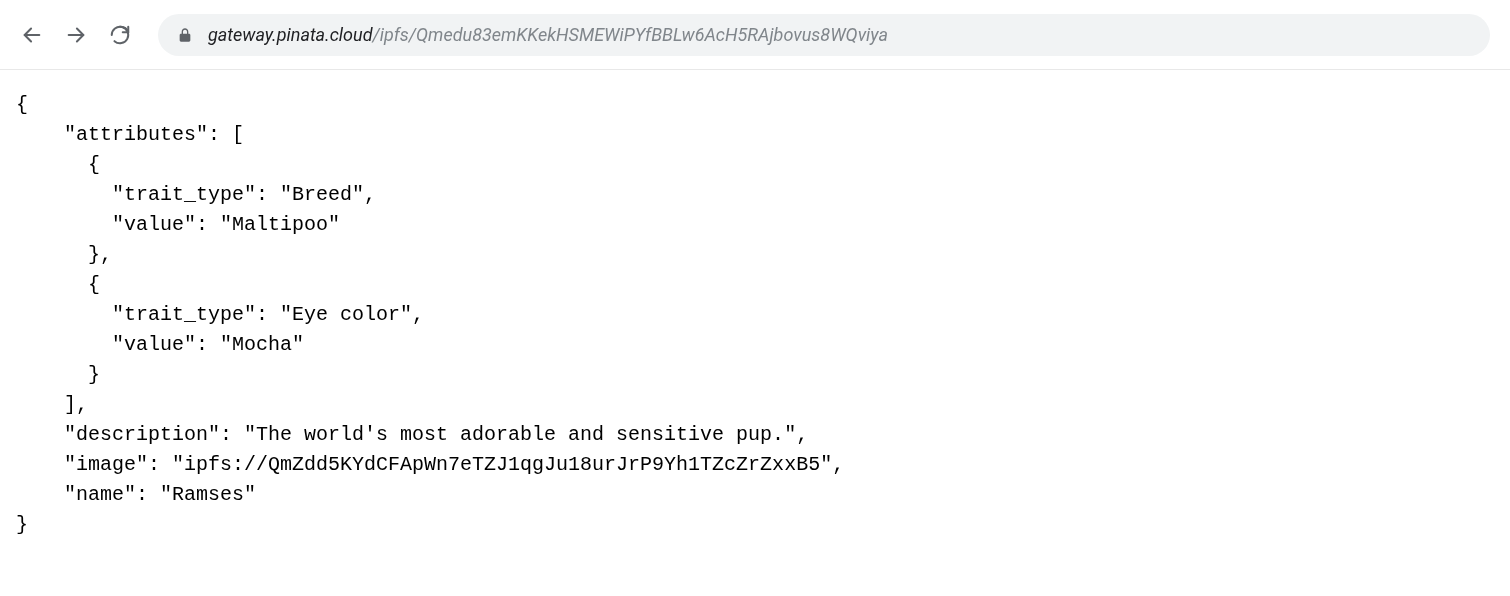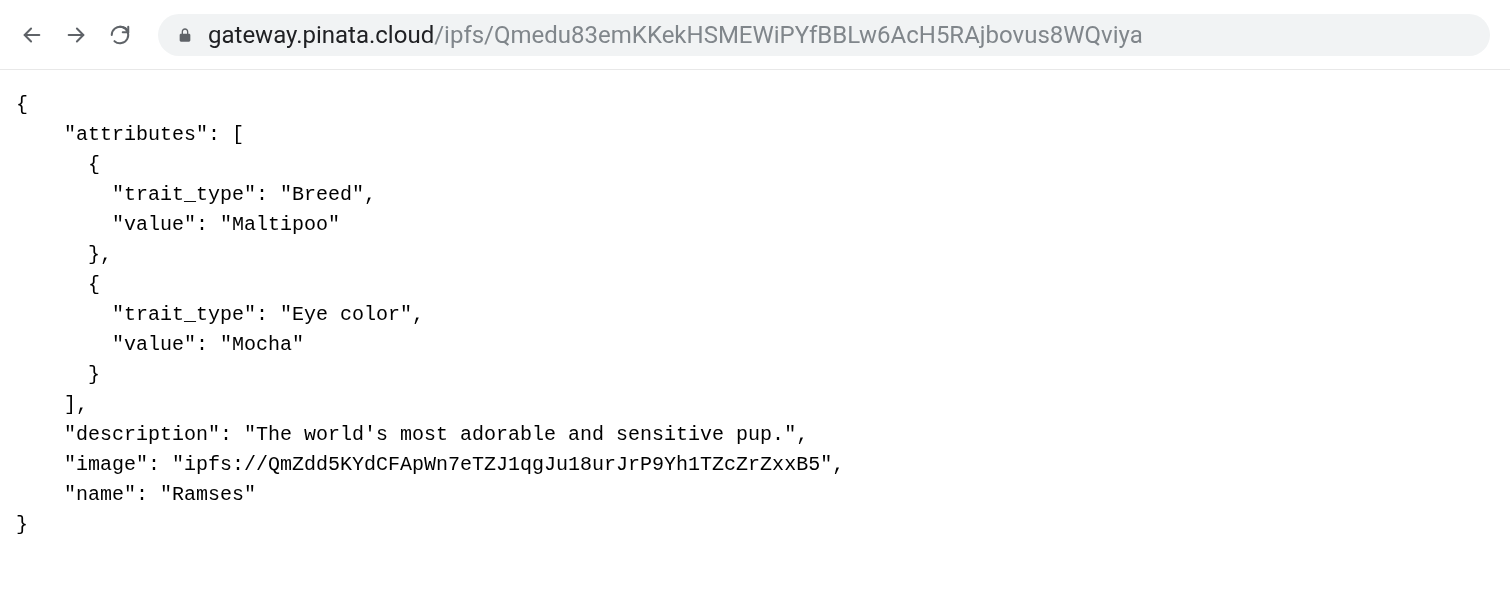--- a/index.html
+++ b/index.html
@@ -57,24 +57,25 @@
       align-items: center;
       justify-content: center;
       color: #5f6368;
       margin-right: 14px;
     }
     .lock-icon svg {
       width: 16px;
       height: 16px;
     }
     .url-text {
-      font-size: 24px;
+      font-size: 18px;
       color: #202124;
       white-space: nowrap;
       overflow: hidden;
+      font-style: italic;
     }
     .url-domain {
       color: #202124;
     }
     .url-path {
       color: #80868b;
     }
     .content {
       padding: 20px 16px;
       font-family: "Courier New", Courier, monospace;

